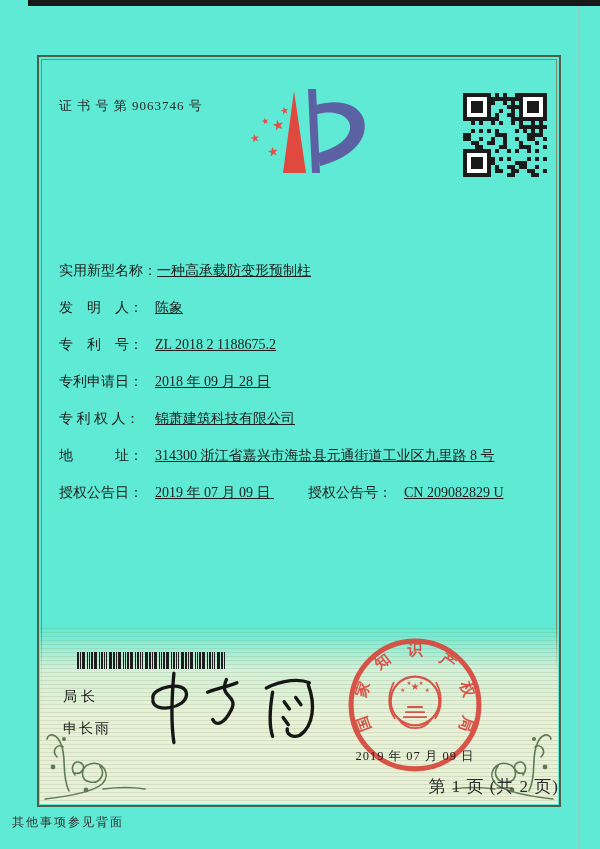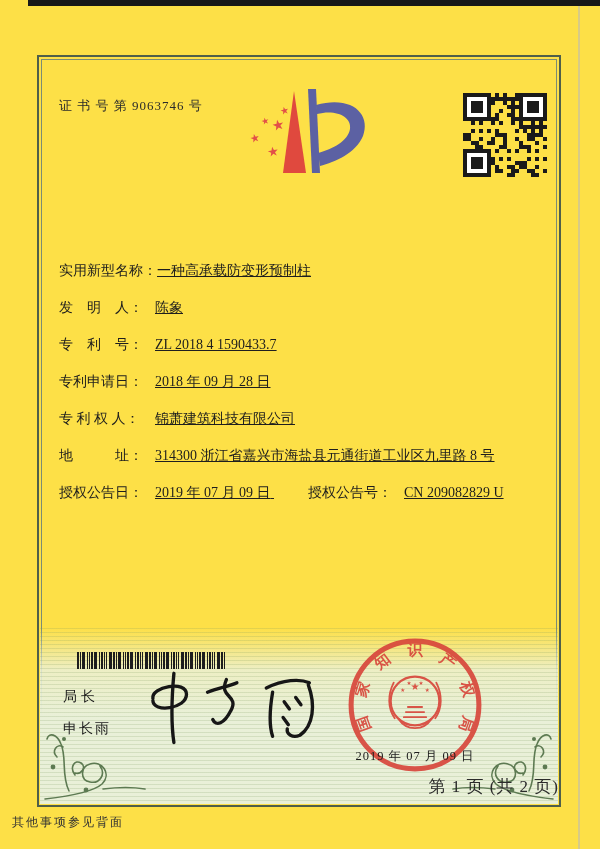--- a/index.html
+++ b/index.html
@@ -1,18 +1,18 @@
 <!DOCTYPE html>
 <html><head>
 <meta charset="utf-8">
 <style>
   html,body{margin:0;padding:0;background:#ffffff;}
   .page{
     position:relative;width:600px;height:849px;overflow:hidden;
-    background:#fde047;
+    background:#5eead4;
     font-family:"Liberation Serif","DejaVu Serif",serif;
     color:#1f1f1f;
   }
   
   .scan-top{position:absolute;top:0;left:28px;right:0;height:6px;background:#181818;}
   .scan-right{position:absolute;top:6px;bottom:0;right:20px;width:2px;background:#b9b9b9;opacity:.55;}
 
   
   .frame{position:absolute;left:37px;top:55px;width:520px;height:748px;border:2px solid #4f5f4a;}
   .frame-inner{position:absolute;inset:2px;border:1px solid #7c8c74;pointer-events:none;}
@@ -214,21 +214,21 @@
 
 
     <div class="fields">
       <div class="field-row">
         <span class="flabel">实用新型名称：</span><span class="fvalue">一种高承载防变形预制柱</span>
       </div>
       <div class="field-row">
         <span class="flabel">发　明　人：</span><span class="fvalue">陈象</span>
       </div>
       <div class="field-row">
-        <span class="flabel">专　利　号：</span><span class="fvalue">ZL 2018 4 1590433.7</span>
+        <span class="flabel">专　利　号：</span><span class="fvalue">ZL 2018 2 1188675.2</span>
       </div>
       <div class="field-row">
         <span class="flabel">专利申请日：</span><span class="fvalue">2018 年 09 月 28 日</span>
       </div>
       <div class="field-row">
         <span class="flabel">专 利 权 人：</span><span class="fvalue">锦萧建筑科技有限公司</span>
       </div>
       <div class="field-row">
         <span class="flabel">地　　　址：</span><span class="fvalue">314300 浙江省嘉兴市海盐县元通街道工业区九里路 8 号</span>
       </div>

